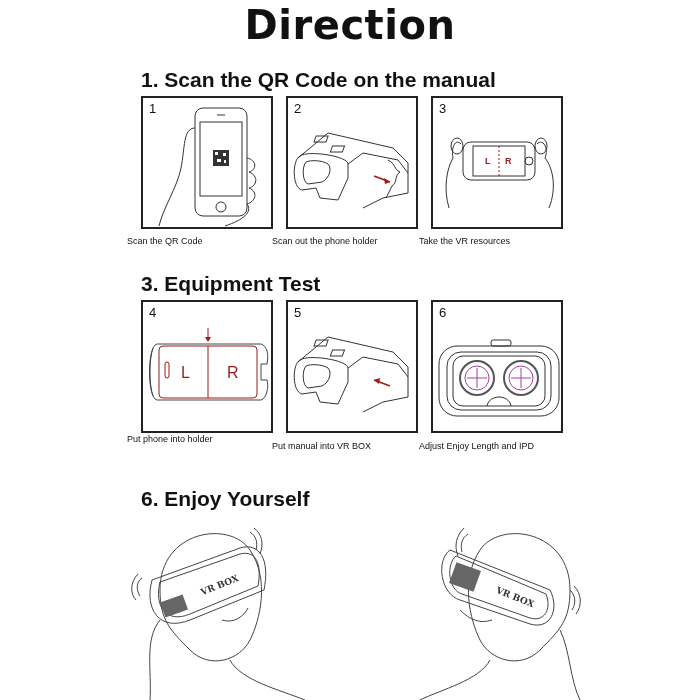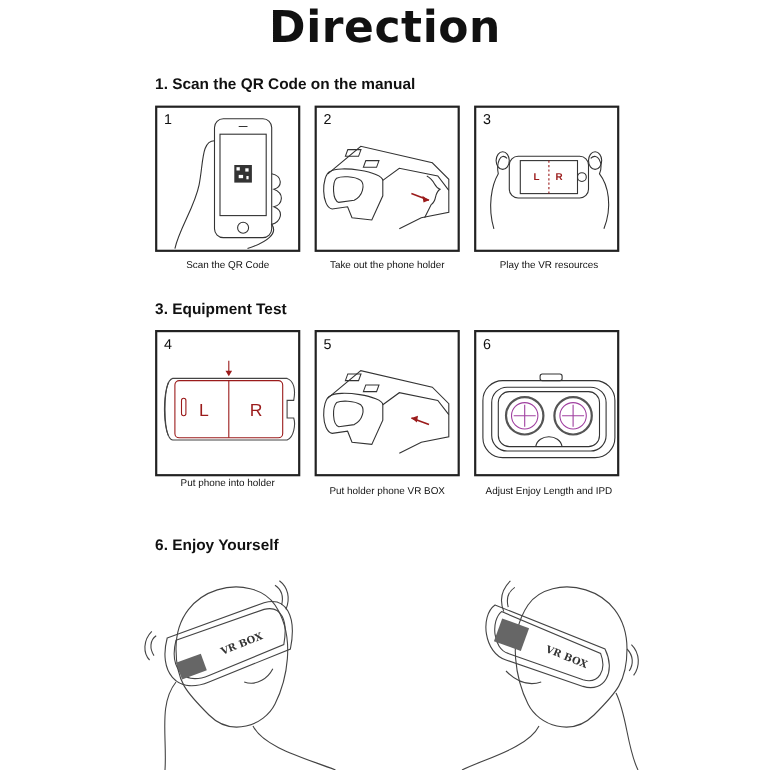--- a/index.html
+++ b/index.html
@@ -1,22 +1,22 @@
 <!DOCTYPE html>
 <html><head>
 <meta charset="utf-8">
 <style>
   html,body{margin:0;padding:0;background:#fff;}
   body{width:700px;height:700px;position:relative;overflow:hidden;font-family:"Liberation Sans",sans-serif;color:#111;}
   .title{position:absolute;left:0;top:2px;width:700px;text-align:center;font-size:40px;font-weight:bold;letter-spacing:0.5px;font-family:"DejaVu Sans","Liberation Sans",sans-serif;}
-  .h2{position:absolute;left:141px;font-size:14px;font-weight:bold;font-family:"Liberation Sans",sans-serif;}
+  .h2{position:absolute;left:141px;font-size:21px;font-weight:bold;font-family:"Liberation Sans",sans-serif;}
   .panel{position:absolute;width:132px;height:133px;border:2px solid #222;box-sizing:border-box;background:#fff;}
   .panel .num{position:absolute;left:6px;top:3px;font-size:13px;}
   .panel svg{position:absolute;left:0;top:0;}
-  .cap{position:absolute;width:160px;text-align:center;font-size:9px;}
+  .cap{position:absolute;width:160px;font-size:9px;}
   .scene{position:absolute;}
 </style>
 </head>
 <body>
 
 <div class="title">Direction</div>
 
 <div class="h2" style="top:68px">1. Scan the QR Code on the manual</div>
 
 <div class="panel" style="left:141px;top:96px">
@@ -52,40 +52,40 @@
       <path d="M18 64 C14 68 14 84 20 86 L34 84 C42 80 44 70 40 66 C34 62 22 62 18 64 Z"></path>
       <path d="M60 66 L75 55 L110 62 L120 75"></path>
       <rect x="42" y="38" width="12" height="6" transform="skewX(-20)"></rect>
       <rect x="62" y="48" width="12" height="6" transform="skewX(-20)"></rect>
       <path d="M100 62 C108 66 106 72 112 74 C106 78 110 84 104 88 L98 100"></path>
     </g>
     <line x1="86" y1="78" x2="102" y2="84" stroke="#9b1b1b" stroke-width="1.5"></line>
     <path d="M102 84 L96 80 L97 86 Z" fill="#9b1b1b"></path>
   </svg>
 </div>
-<div class="cap" style="left:272px;top:236px">Take out the phone holder</div>
+<div class="cap" style="left:272px;top:236px">Scan out the phone holder</div>
 
 <div class="panel" style="left:431px;top:96px">
   <span class="num">3</span>
   <svg width="131" height="129">
     <g fill="none" stroke="#333" stroke-width="1">
       <rect x="30" y="44" width="72" height="38" rx="8"></rect>
       <rect x="40" y="48" width="52" height="30"></rect>
       <circle cx="96" cy="63" r="4"></circle>
       <path d="M28 46 C22 40 18 50 20 60 C14 70 10 90 16 110"></path>
       <path d="M104 46 C110 40 116 50 112 60 C120 70 124 90 116 110"></path>
       <ellipse cx="24" cy="48" rx="6" ry="8"></ellipse>
       <ellipse cx="108" cy="48" rx="6" ry="8"></ellipse>
     </g>
     <line x1="66" y1="48" x2="66" y2="78" stroke="#9b1b1b" stroke-width="1" stroke-dasharray="2,2"></line>
     <text x="52" y="66" font-size="9" font-weight="bold" fill="#9b1b1b" font-family="Liberation Sans, sans-serif">L</text>
     <text x="72" y="66" font-size="9" font-weight="bold" fill="#9b1b1b" font-family="Liberation Sans, sans-serif">R</text>
   </svg>
 </div>
-<div class="cap" style="left:419px;top:236px">Play the VR resources</div>
+<div class="cap" style="left:419px;top:236px">Take the VR resources</div>
 
 <div class="h2" style="top:272px">3. Equipment Test</div>
 
 <div class="panel" style="left:141px;top:300px">
   <span class="num">4</span>
   <svg width="128" height="129">
     <g fill="none" stroke="#444" stroke-width="1">
       <path d="M14 42 C4 44 4 96 14 98 L118 98 C124 96 126 84 124 78 L118 78 L118 62 L124 62 C126 52 124 44 118 42 Z"></path>
       <path d="M10 46 C6 56 6 84 10 94"></path>
     </g>
@@ -110,21 +110,21 @@
       <path d="M12 58 C4 62 4 90 14 92 L28 90 L32 100 L50 102 L60 80 L60 66 C60 58 20 52 12 58 Z"></path>
       <path d="M18 64 C14 68 14 84 20 86 L34 84 C42 80 44 70 40 66 C34 62 22 62 18 64 Z"></path>
       <path d="M60 66 L75 55 L110 62 L120 75"></path>
       <rect x="42" y="38" width="12" height="6" transform="skewX(-20)"></rect>
       <rect x="62" y="48" width="12" height="6" transform="skewX(-20)"></rect>
     </g>
     <line x1="102" y1="84" x2="86" y2="78" stroke="#9b1b1b" stroke-width="1.5"></line>
     <path d="M86 78 L92 76 L91 82 Z" fill="#9b1b1b"></path>
   </svg>
 </div>
-<div class="cap" style="left:272px;top:441px">Put holder phone VR BOX</div>
+<div class="cap" style="left:272px;top:441px">Put manual into VR BOX</div>
 
 <div class="panel" style="left:431px;top:300px">
   <span class="num">6</span>
   <svg width="131" height="129">
     <g fill="none" stroke="#333" stroke-width="1">
       <rect x="58" y="38" width="20" height="6" rx="2"></rect>
       <rect x="6" y="44" width="120" height="70" rx="18"></rect>
       <rect x="14" y="50" width="104" height="58" rx="14"></rect>
       <rect x="20" y="54" width="92" height="50" rx="10"></rect>
       <path d="M54 104 C56 92 76 92 78 104"></path>

